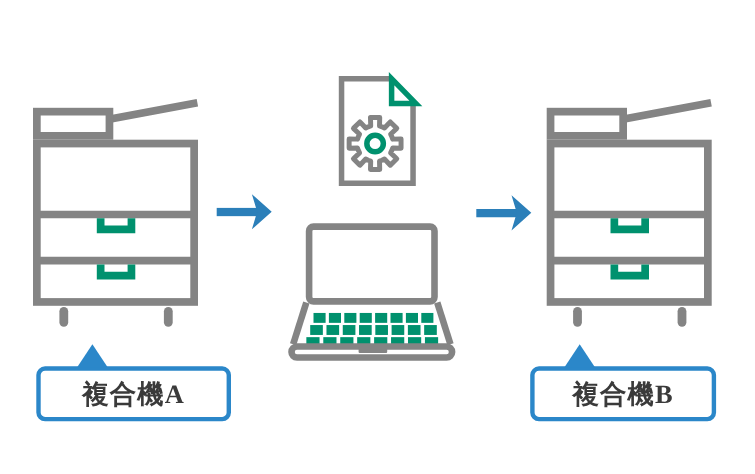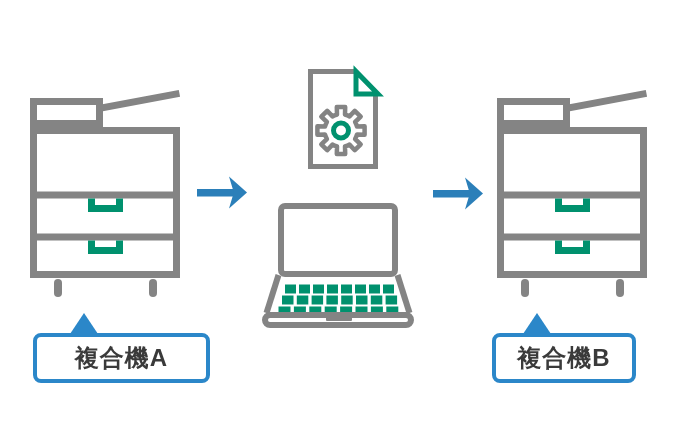--- a/index.html
+++ b/index.html
@@ -1,19 +1,19 @@
 <!DOCTYPE html>
 <html style="--background: #ffffff; --outline-gray: #848484; --accent-green: #00916e; --arrow-blue: #2b7fb9; --callout-blue: #2b87c9; --label-text: #3a3a3a;"><head>
 <meta charset="utf-8">
 <style>
   html,body { margin:0; padding:0; background:#fff; }
   .canvas {
     position:relative; width:686px; height:431px; overflow:hidden;
     background:var(--background,#ffffff);
-    font-family:Liberation Sans, sans-serif;
+    font-family:Liberation Serif, serif;
   }
   .art { position:absolute; left:0; top:0; }
   
   .ln  { fill:none; stroke:var(--outline-gray,#848484); }
   .lnf { fill:#ffffff; stroke:var(--outline-gray,#848484); }
   .gn  { fill:none; stroke:var(--accent-green,#00916e); }
   .gnf { fill:#ffffff; stroke:var(--accent-green,#00916e); }
   .kf  { fill:var(--accent-green,#00916e); }
   .bl  { fill:var(--arrow-blue,#2b7fb9); }
   .gf  { fill:var(--outline-gray,#848484); }
@@ -25,21 +25,21 @@
     font-size:24px; font-weight:bold; color:var(--label-text,#3a3a3a);
     letter-spacing:1px;
   }
   .callout::before {
     content:""; position:absolute; top:-24px; width:0; height:0;
     border-left:14px solid transparent; border-right:14px solid transparent;
     border-bottom:21px solid var(--callout-blue,#2b87c9);
   }
   .callout-a { left:33px; top:333px; width:177px; }
   .callout-a::before { left:33px; }
-  .callout-b { left:492px; top:333px; width:144px; }
+  .callout-b { left:482px; top:333px; width:169px; }
   .callout-b::before { left:27px; }
 </style>
 </head>
 <body>
 
 <div class="canvas">
 
   <svg class="art" width="686" height="431" viewBox="0 0 686 431">
     <defs>
 

